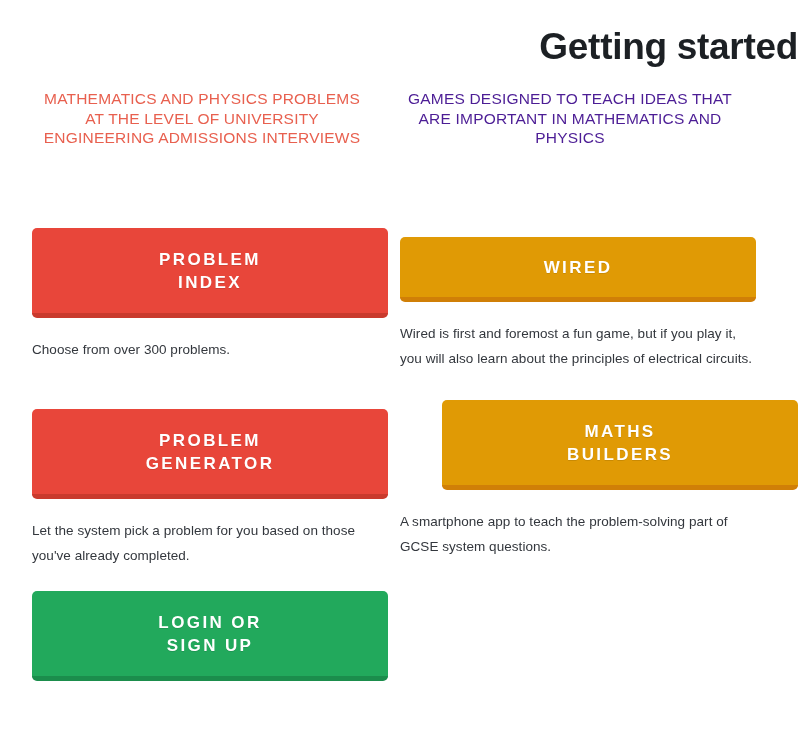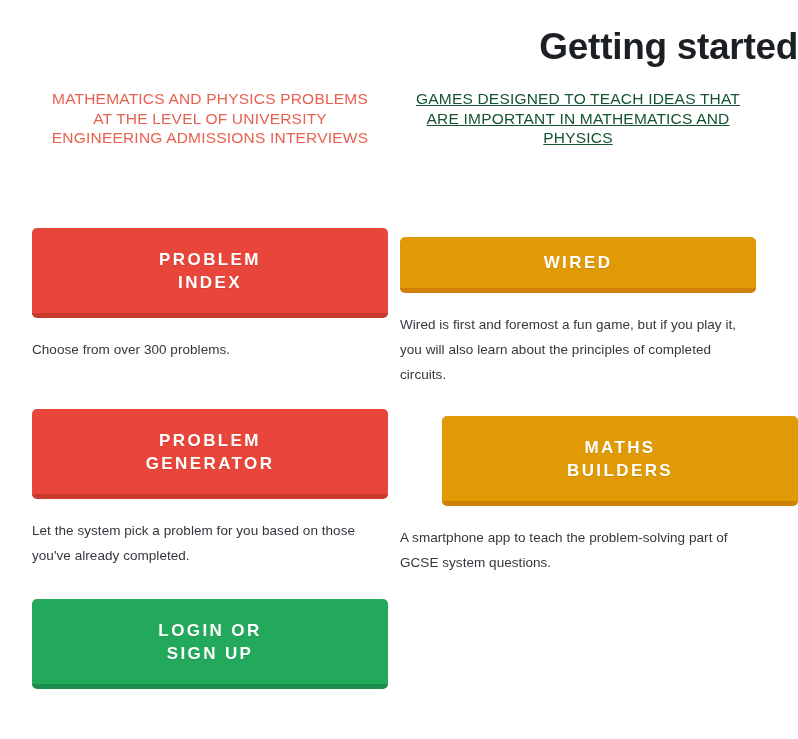--- a/index.html
+++ b/index.html
@@ -30,40 +30,40 @@
     line-height: 46px;
     font-weight: bold;
     letter-spacing: -0.3px;
     color: #1c2024;
   }
 
   .columns {
     display: flex;
     width: 798px;
     box-sizing: border-box;
-    padding: 0 32px;
+    padding: 0 24px;
     margin-top: 19px;
   }
   .col {
     width: 356px;
     box-sizing: border-box;
   }
   .col.left { margin-right: 12px; }
 
   .col-heading {
     text-align: center;
     font-size: 15.5px;
     line-height: 19.5px;
     letter-spacing: 0.2px;
     font-weight: normal;
     margin: 0;
     padding: 0 14px;
   }
   .col-heading.red { color: #e8604f; }
-  .col-heading.amber { color: #14532d; text-decoration: underline; }
+  .col-heading.amber { color: #4c1d95; }
 
   
   .grid {
     position: absolute;
     top: 228px;
     left: 0;
     width: 798px;
     box-sizing: border-box;
     padding: 0 32px;
     display: flex;
@@ -98,21 +98,21 @@
   }
 
   .btn-red {
     background: #e8463a;
     border-bottom: 5px solid #c93a2d;
     height: 90px;
   }
   .btn-amber {
     background: #e09a05;
     border-bottom: 5px solid #d07f07;
-    height: 56px;
+    height: 65px;
   }
   .btn-green {
     background: #22a95c;
     border-bottom: 5px solid #1b8d4c;
     height: 90px;
   }
 
   .btn-label {
     display: block;
     white-space: pre-line;
@@ -156,36 +156,36 @@
       </div>
 
       <div class="cell" style="margin-top:47px;">
         <button class="big-button btn-red">
           <span class="btn-label">PROBLEM
 GENERATOR</span>
         </button>
         <p class="caption">Let the system pick a problem for you based on those you've already completed.</p>
       </div>
 
-      <div class="cell" style="margin-top:31px;">
+      <div class="cell" style="margin-top:23px;">
         <button class="big-button btn-green">
           <span class="btn-label">LOGIN OR
 SIGN UP</span>
         </button>
       </div>
 
     </div>
 
     <div class="col right">
 
       <div class="cell" style="padding-top:9px;">
         <button class="big-button btn-amber">
           <span class="btn-label">WIRED</span>
         </button>
-        <p class="caption">Wired is first and foremost a fun game, but if you play it, you will also learn about the principles of completed circuits.</p>
+        <p class="caption">Wired is first and foremost a fun game, but if you play it, you will also learn about the principles of electrical circuits.</p>
       </div>
 
       <div class="cell" style="margin-top:29px;">
         <button class="big-button btn-amber" style="height:90px;margin-left:42px;">
           <span class="btn-label">MATHS
 BUILDERS</span>
         </button>
         <p class="caption">A smartphone app to teach the problem-solving part of GCSE system questions.</p>
       </div>
 

